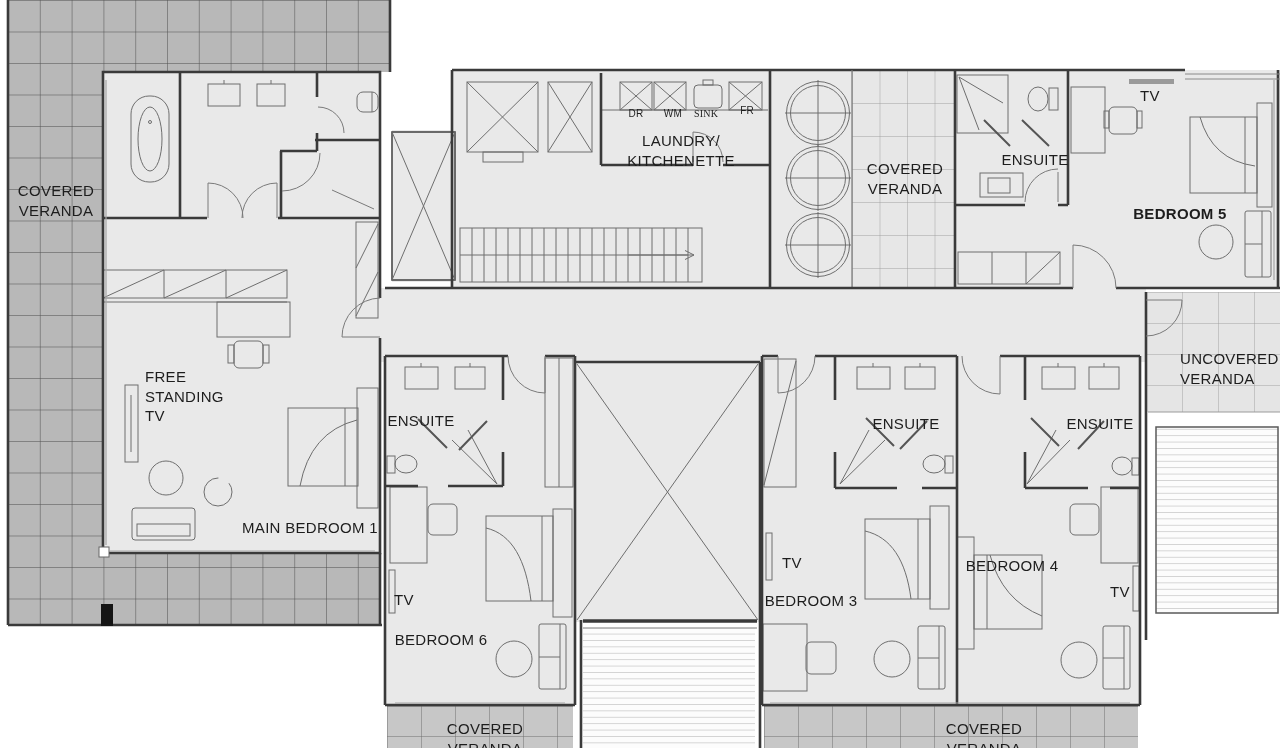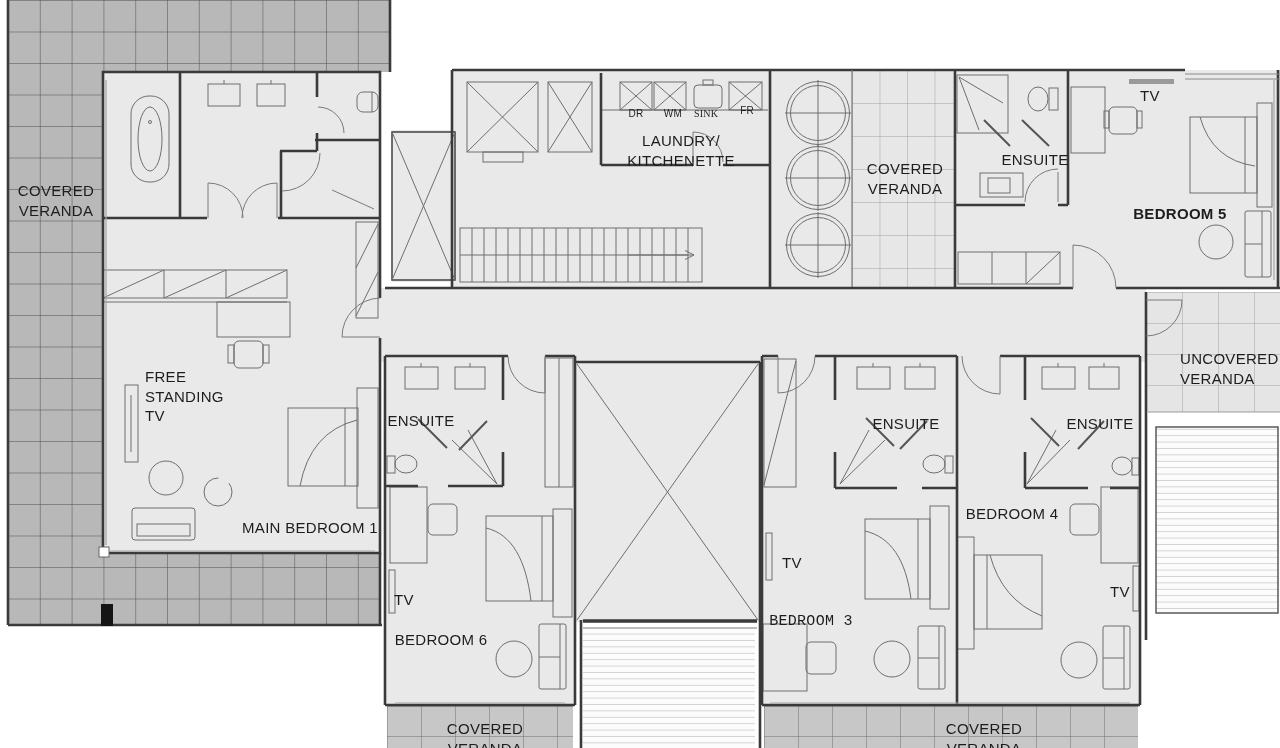--- a/index.html
+++ b/index.html
@@ -359,23 +359,23 @@
 <div class="lbl" style="left:1110px;top:204px;width:140px;font-weight:bold;">BEDROOM 5</div>
 <div class="lbl left" style="left:1180px;top:349px;width:95px;">UNCOVERED
 VERANDA</div>
 
 <div class="lbl" style="left:381px;top:411px;width:80px;">ENSUITE</div>
 <div class="lbl" style="left:389px;top:590px;width:30px;">TV</div>
 <div class="lbl" style="left:381px;top:630px;width:120px;">BEDROOM 6</div>
 
 <div class="lbl" style="left:866px;top:414px;width:80px;">ENSUITE</div>
 <div class="lbl" style="left:777px;top:553px;width:30px;">TV</div>
-<div class="lbl" style="left:751px;top:612px;width:120px;font-family:Liberation Mono, monospace;">BEDROOM 3</div>
-
-<div class="lbl" style="left:952px;top:504px;width:120px;">BEDROOM 4</div>
+<div class="lbl" style="left:751px;top:591px;width:120px;">BEDROOM 3</div>
+
+<div class="lbl" style="left:952px;top:556px;width:120px;">BEDROOM 4</div>
 <div class="lbl" style="left:1060px;top:414px;width:80px;">ENSUITE</div>
 <div class="lbl" style="left:1105px;top:582px;width:30px;">TV</div>
 
 <div class="lbl" style="left:443px;top:719px;width:84px;">COVERED
 VERANDA</div>
 <div class="lbl" style="left:942px;top:719px;width:84px;">COVERED
 VERANDA</div>
 </div>
 
 </body></html>

